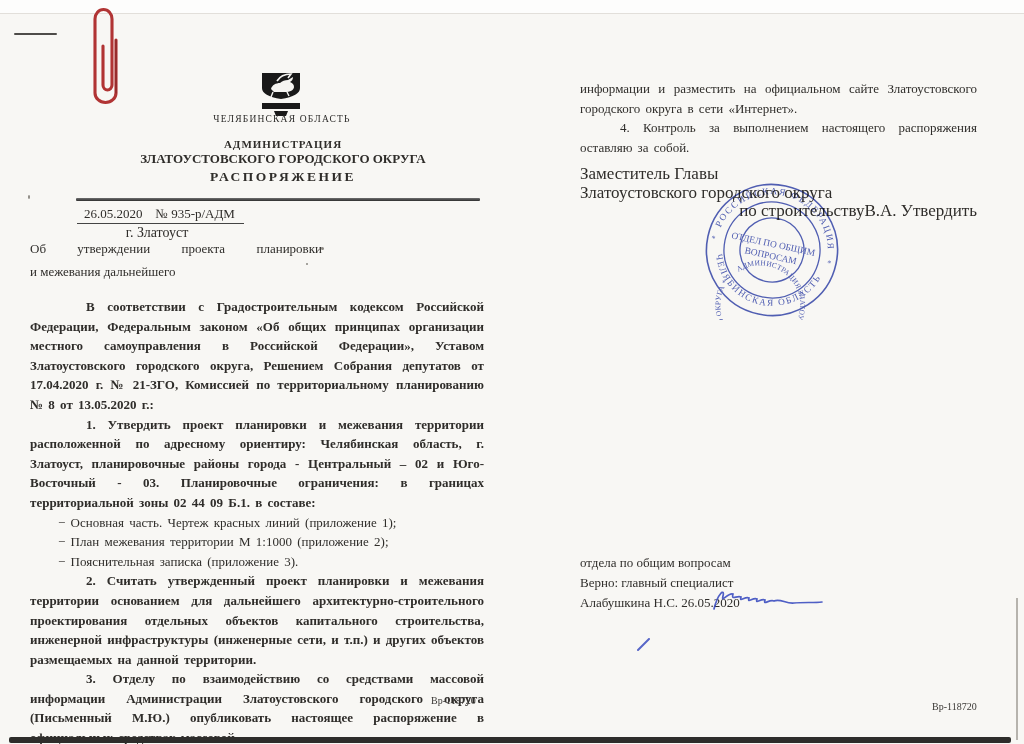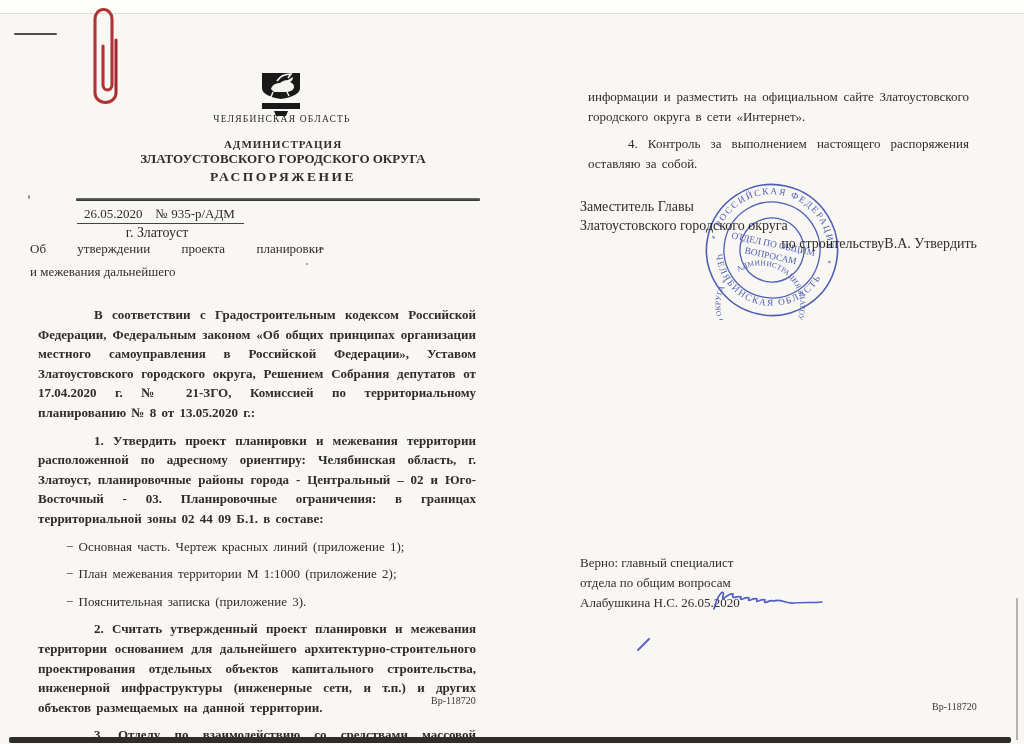--- a/index.html
+++ b/index.html
@@ -18,31 +18,31 @@
   .org-block .l2 { font-size:13px; margin-top:1px; }
   .org-block .l3 { font-size:13.5px; letter-spacing:2.5px; margin-top:2px; }
   .header-rule { left:76px; top:198px; width:404px; height:3px; background:linear-gradient(#6f6f6f,#2e2e2e); border-radius:1px; }
   .date-row { left:77px; top:206px; width:160px; border-bottom:1.4px solid #444; padding:0 0 1px 7px; font-size:13px; display:flex; gap:13px; }
   .city { left:77px; top:225px; width:160px; text-align:center; font-size:14px; }
 
   .subject { left:30px; top:237px; width:292px; font-size:13px; line-height:23px; }
   .subject .j { text-align-last:justify; }
 
   .body-col { font-size:13px; line-height:19.6px; text-align:justify; word-spacing:2px; }
-  .body-col p { margin:8px; }
+  .body-col p { margin:0; }
   .left-body { left:30px; top:297px; width:454px; }
   .ind { text-indent:56px;font-weight:bold; }
   .ind40 { text-indent:40px; }
   .bullet { padding-left:28px; }
   .code { font-size:10px; color:#3a3835; }
   .left-code { left:431px; top:695px; }
   .right-code { left:932px; top:701px; }
 
   .right-body { left:580px; top:79px; width:397px; }
-  .signoff { left:580px; top:198px; width:397px; font-size:14px; line-height:18.5px; }
+  .signoff { left:580px; top:165px; width:397px; font-size:17px; line-height:18.5px; }
   .signoff .row { display:flex; justify-content:flex-end; }
 
   .stamp { left:702px; top:180px; width:140px; height:140px; mix-blend-mode:multiply; opacity:.92; }
   .stamp text { fill:#4353b4; font-family:"Liberation Serif","DejaVu Serif",serif; }
   .stamp circle { fill:none; stroke:#4353b4; }
 
   .certify { left:580px; top:553px; width:320px; font-size:13px; line-height:20px; }
   .scribble { left:708px; top:583px; }
   .pen-tick { left:637px; top:638px; }
   .distribution { left:580px; top:652px; font-size:12.5px; }
@@ -140,22 +140,22 @@
         <textPath href="#ringPath">АДМИНИСТРАЦИЯ ЗЛАТОУСТОВСКОГО ГОРОДСКОГО ОКРУГА *</textPath>
       </text>
       <text x="8" y="73.5" font-size="8">*</text>
       <text x="126.5" y="73.5" font-size="8">*</text>
       <text x="70" y="67" font-size="9.4" text-anchor="middle">ОТДЕЛ ПО ОБЩИМ</text>
       <text x="70" y="79" font-size="9.4" text-anchor="middle">ВОПРОСАМ</text>
     </g>
   </svg>
 
   <div class="abs certify">
+    <div>отдела по общим вопросам</div>
     <div>Верно: главный специалист</div>
-    <div>отдела по общим вопросам</div>
     <div>Алабушкина Н.С. 26.05.2020</div>
   </div>
 
   <svg class="abs scribble" width="120" height="34" viewBox="0 0 120 34">
     <path d="M6,26 C10,10 17,5 15,13 C13,21 20,9 25,11 C23,18 29,12 33,14 C31,20 37,13 41,15 C39,21 45,14 49,16 C47,22 53,15 57,17 C55,23 61,16 66,18 C72,15 78,21 86,20 C96,19 106,20 114,19" fill="none" stroke="#3c4ec0" stroke-width="1.7" stroke-linecap="round" opacity="0.9"></path>
   </svg>
 
   <svg class="abs pen-tick" width="14" height="14" viewBox="0 0 14 14">
     <path d="M1,12 L12,1" stroke="#3c4ec0" stroke-width="2" stroke-linecap="round" opacity="0.85"></path>
   </svg>

